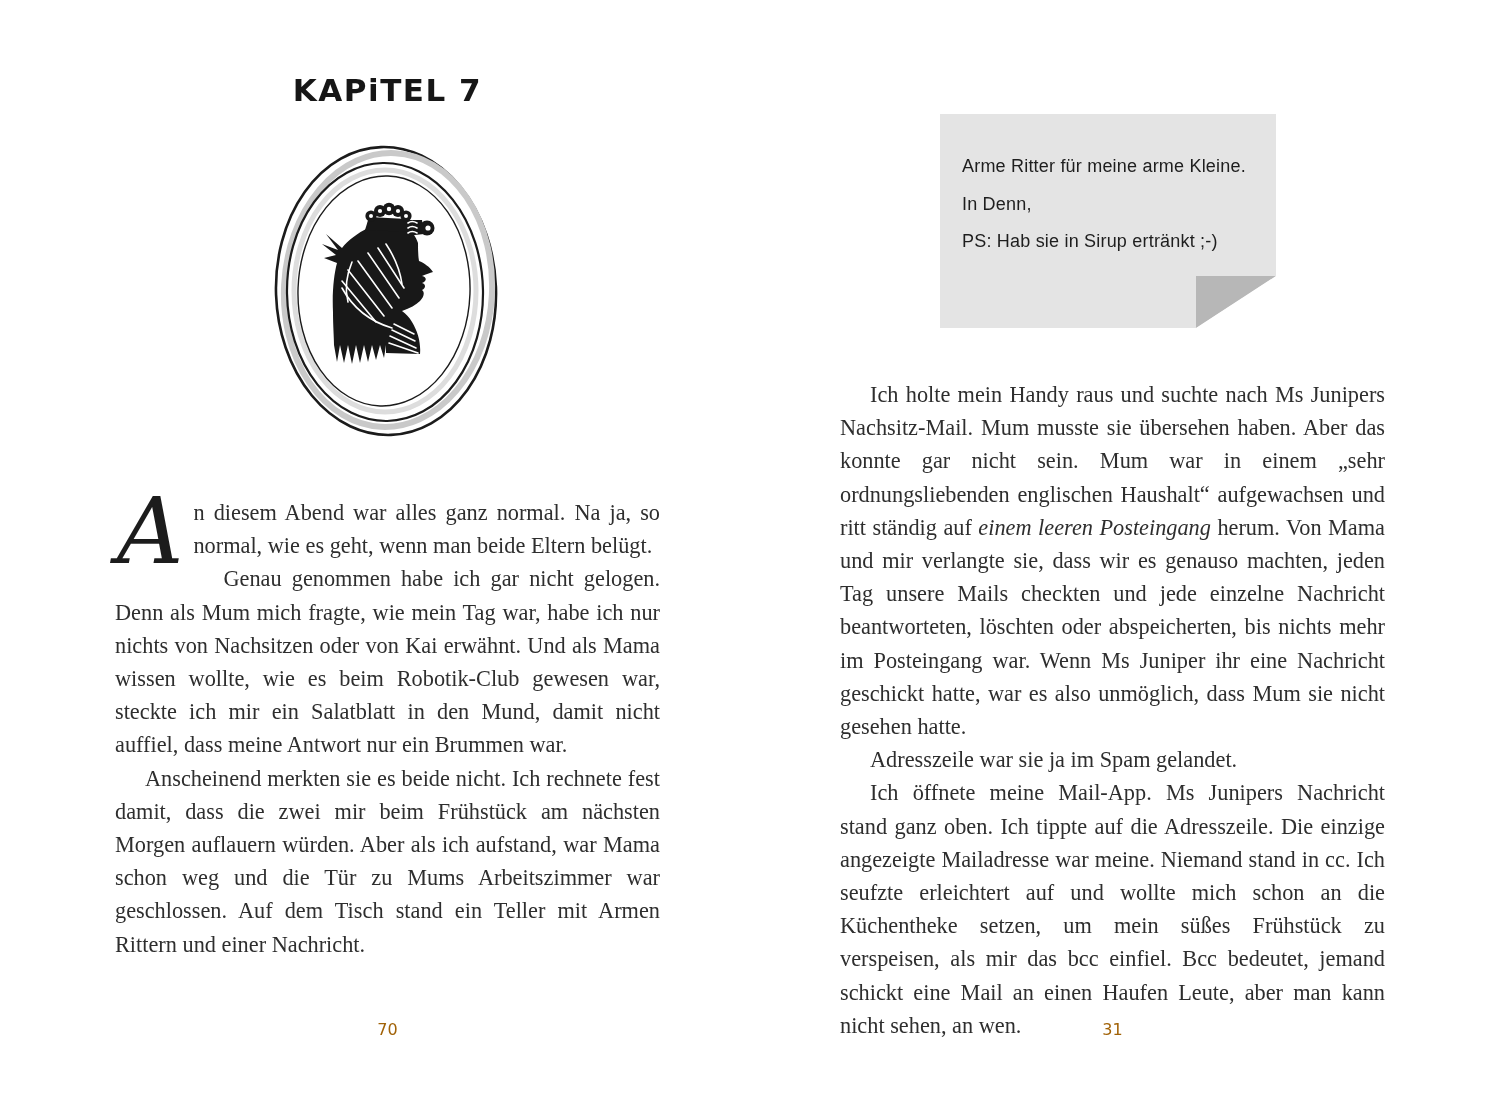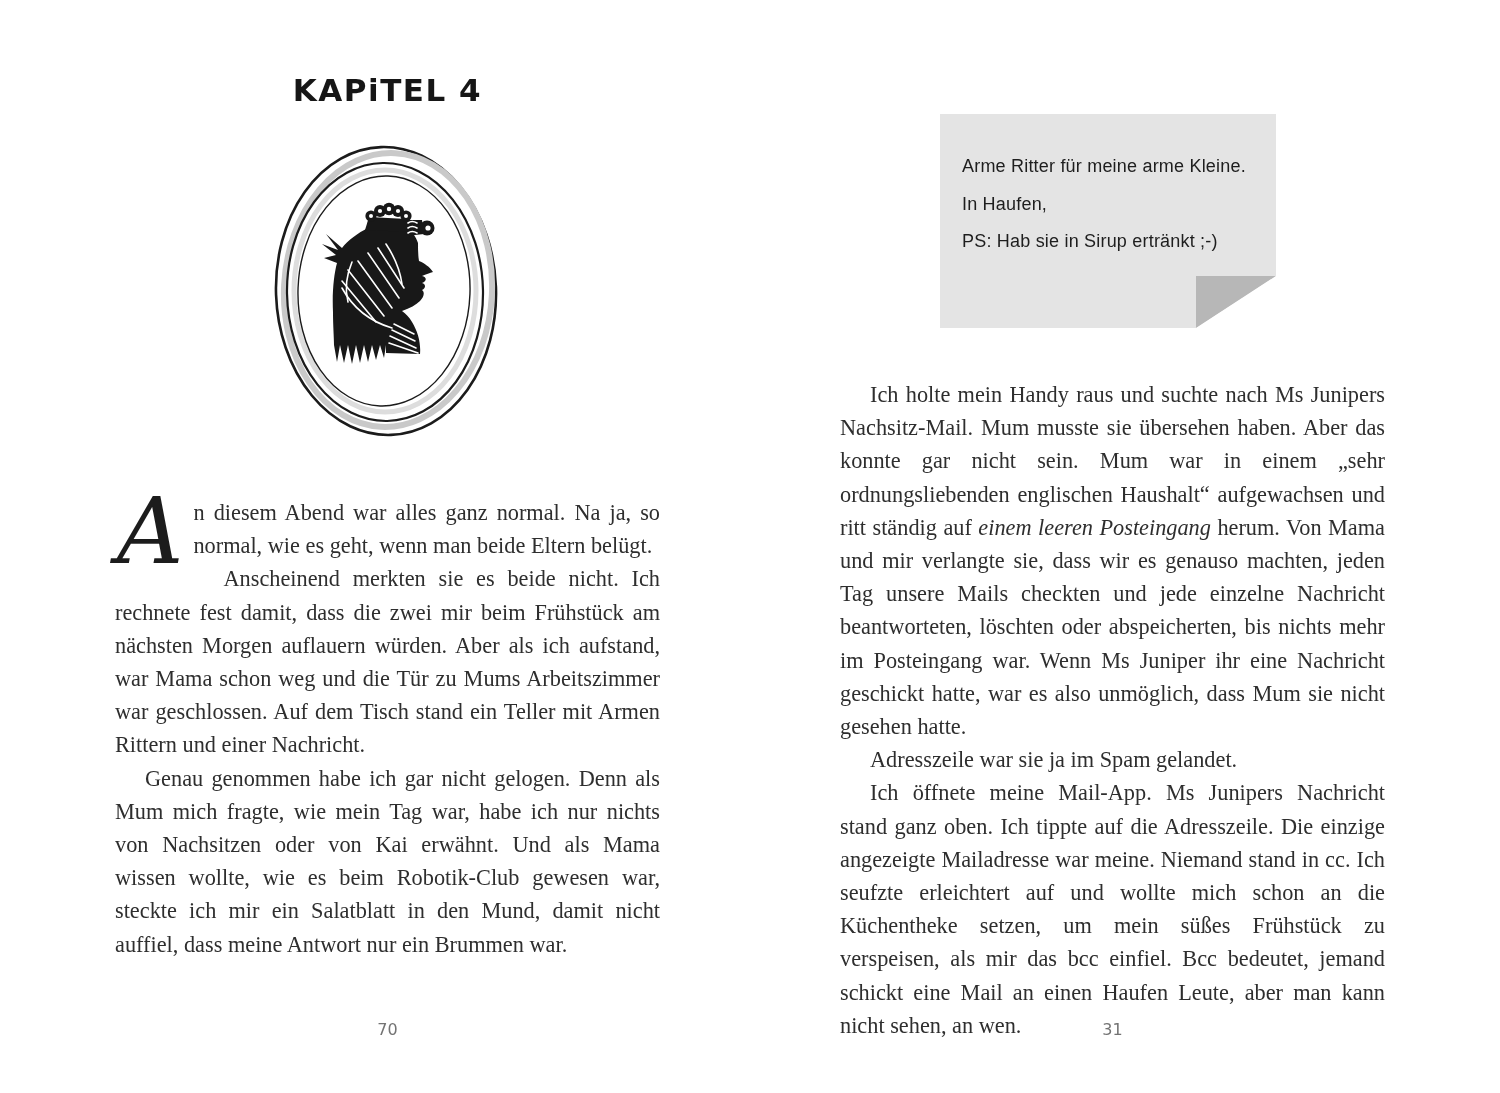--- a/index.html
+++ b/index.html
@@ -47,33 +47,33 @@
   }
   .note-line{white-space:nowrap;}
   .note-fold{
     position:absolute;right:0;bottom:0;width:80px;height:52px;
     background:#b7b7b7;clip-path:polygon(0 0,100% 0,0 100%);
   }
 
   
   .page-number{
     position:absolute;top:1020px;width:545px;text-align:center;
-    font-family:"DejaVu Sans", sans-serif;font-size:16px;color:#737373;
+    font-family:"DejaVu Sans", sans-serif;font-size:16px;color:#a16207;
   }
   .page-left .page-number{left:115px;}
   .page-right .page-number{left:90px;}
 </style>
 </head>
 <body>
 
 <div>
 
   <section class="page page-left">
 
-    <h1 class="chapter-heading">KAPiTEL 4</h1>
+    <h1 class="chapter-heading">KAPiTEL 7</h1>
 
     <div class="cameo">
       <svg viewBox="0 0 236 302" width="236" height="302">
 
         <g fill="none" stroke-linecap="round">
           <ellipse cx="118" cy="151" rx="110" ry="144" stroke="#1b1b1b" stroke-width="2.6" transform="rotate(-2 118 151)"></ellipse>
           <ellipse cx="120" cy="150" rx="104" ry="137" stroke="#c9c9c9" stroke-width="6" transform="rotate(3 120 150)"></ellipse>
           <ellipse cx="117" cy="152" rx="98" ry="129" stroke="#1b1b1b" stroke-width="2.2" transform="rotate(-1 117 152)"></ellipse>
           <ellipse cx="117" cy="151" rx="91" ry="121" stroke="#dddddd" stroke-width="5"></ellipse>
           <ellipse cx="116" cy="151" rx="86" ry="115" stroke="#1b1b1b" stroke-width="1.4" transform="rotate(2 116 151)"></ellipse>
@@ -138,32 +138,32 @@
             <path d="M 121 203 L 150 213"></path>
           </g>
         </g>
       </svg>
     </div>
 
     <div class="body-text left-text">
       <p class="para">
         <span class="dropcap">A</span><span>n diesem Abend war alles ganz normal. Na ja, so normal, wie es geht, wenn man beide Eltern belügt.</span>
       </p>
+      <p class="para indent">Genau genommen habe ich gar nicht gelogen. Denn als Mum mich fragte, wie mein Tag war, habe ich nur nichts von Nachsitzen oder von Kai erwähnt. Und als Mama wissen wollte, wie es beim Robotik-Club gewesen war, steckte ich mir ein Salatblatt in den Mund, damit nicht auffiel, dass meine Antwort nur ein Brummen war.</p>
       <p class="para indent">Anscheinend merkten sie es beide nicht. Ich rechnete fest damit, dass die zwei mir beim Frühstück am nächsten Morgen auflauern würden. Aber als ich aufstand, war Mama schon weg und die Tür zu Mums Arbeitszimmer war geschlossen. Auf dem Tisch stand ein Teller mit Armen Rittern und einer Nachricht.</p>
-      <p class="para indent">Genau genommen habe ich gar nicht gelogen. Denn als Mum mich fragte, wie mein Tag war, habe ich nur nichts von Nachsitzen oder von Kai erwähnt. Und als Mama wissen wollte, wie es beim Robotik-Club gewesen war, steckte ich mir ein Salatblatt in den Mund, damit nicht auffiel, dass meine Antwort nur ein Brummen war.</p>
     </div>
 
     <div class="page-number">70</div>
   </section>
 
   <section class="page page-right">
 
     <div class="sticky-note">
       <div class="note-line">Arme Ritter für meine arme Kleine.</div>
-      <div class="note-line">In Haufen,</div>
+      <div class="note-line">In Denn,</div>
       <div class="note-line">PS: Hab sie in Sirup ertränkt ;-)</div>
       <div class="note-fold"></div>
     </div>
 
     <div class="body-text right-text">
       <p class="para indent"><span>Ich holte mein Handy raus und suchte nach Ms Junipers Nachsitz-Mail. Mum musste sie übersehen haben. Aber das konnte gar nicht sein. Mum war in einem „sehr ordnungsliebenden englischen Haushalt“ aufgewachsen und ritt ständig auf </span><em>einem leeren Posteingang</em><span> herum. Von Mama und mir verlangte sie, dass wir es genauso machten, jeden Tag unsere Mails checkten und jede einzelne Nachricht beantworteten, löschten oder abspeicherten, bis nichts mehr im Posteingang war. Wenn Ms Juniper ihr eine Nachricht geschickt hatte, war es also unmöglich, dass Mum sie nicht gesehen hatte.</span></p>
       <p class="para indent">Adresszeile war sie ja im Spam gelandet.</p>
       <p class="para indent">Ich öffnete meine Mail-App. Ms Junipers Nachricht stand ganz oben. Ich tippte auf die Adresszeile. Die einzige angezeigte Mailadresse war meine. Niemand stand in cc. Ich seufzte erleichtert auf und wollte mich schon an die Küchentheke setzen, um mein süßes Frühstück zu verspeisen, als mir das bcc einfiel. Bcc bedeutet, jemand schickt eine Mail an einen Haufen Leute, aber man kann nicht sehen, an wen.</p>
     </div>
 

